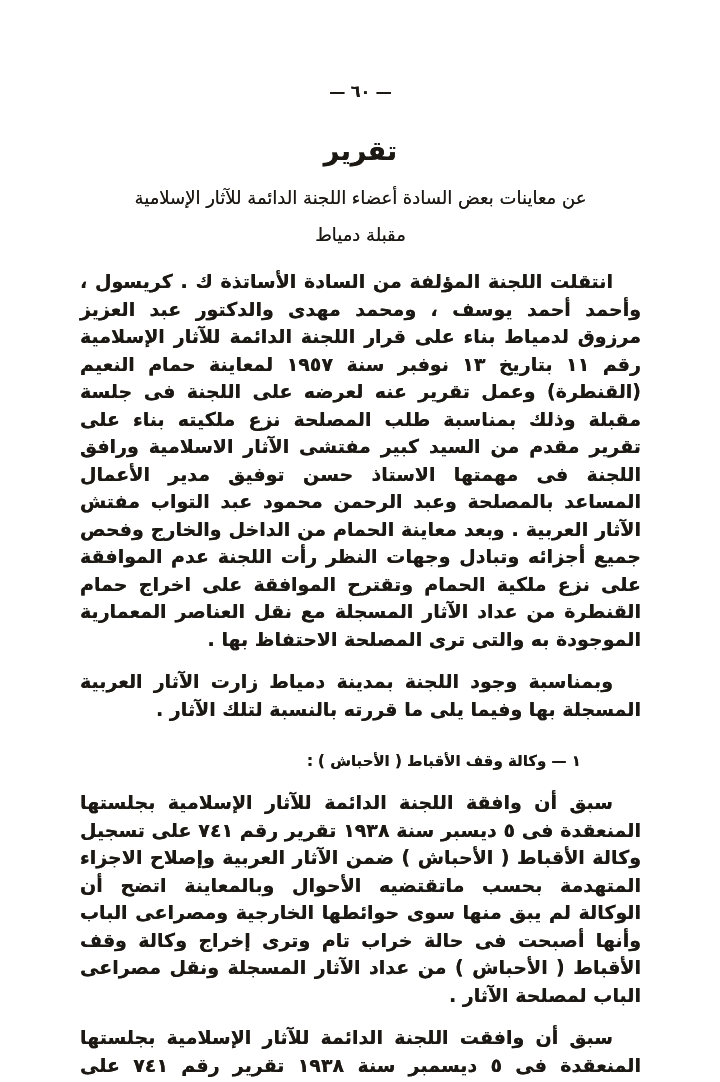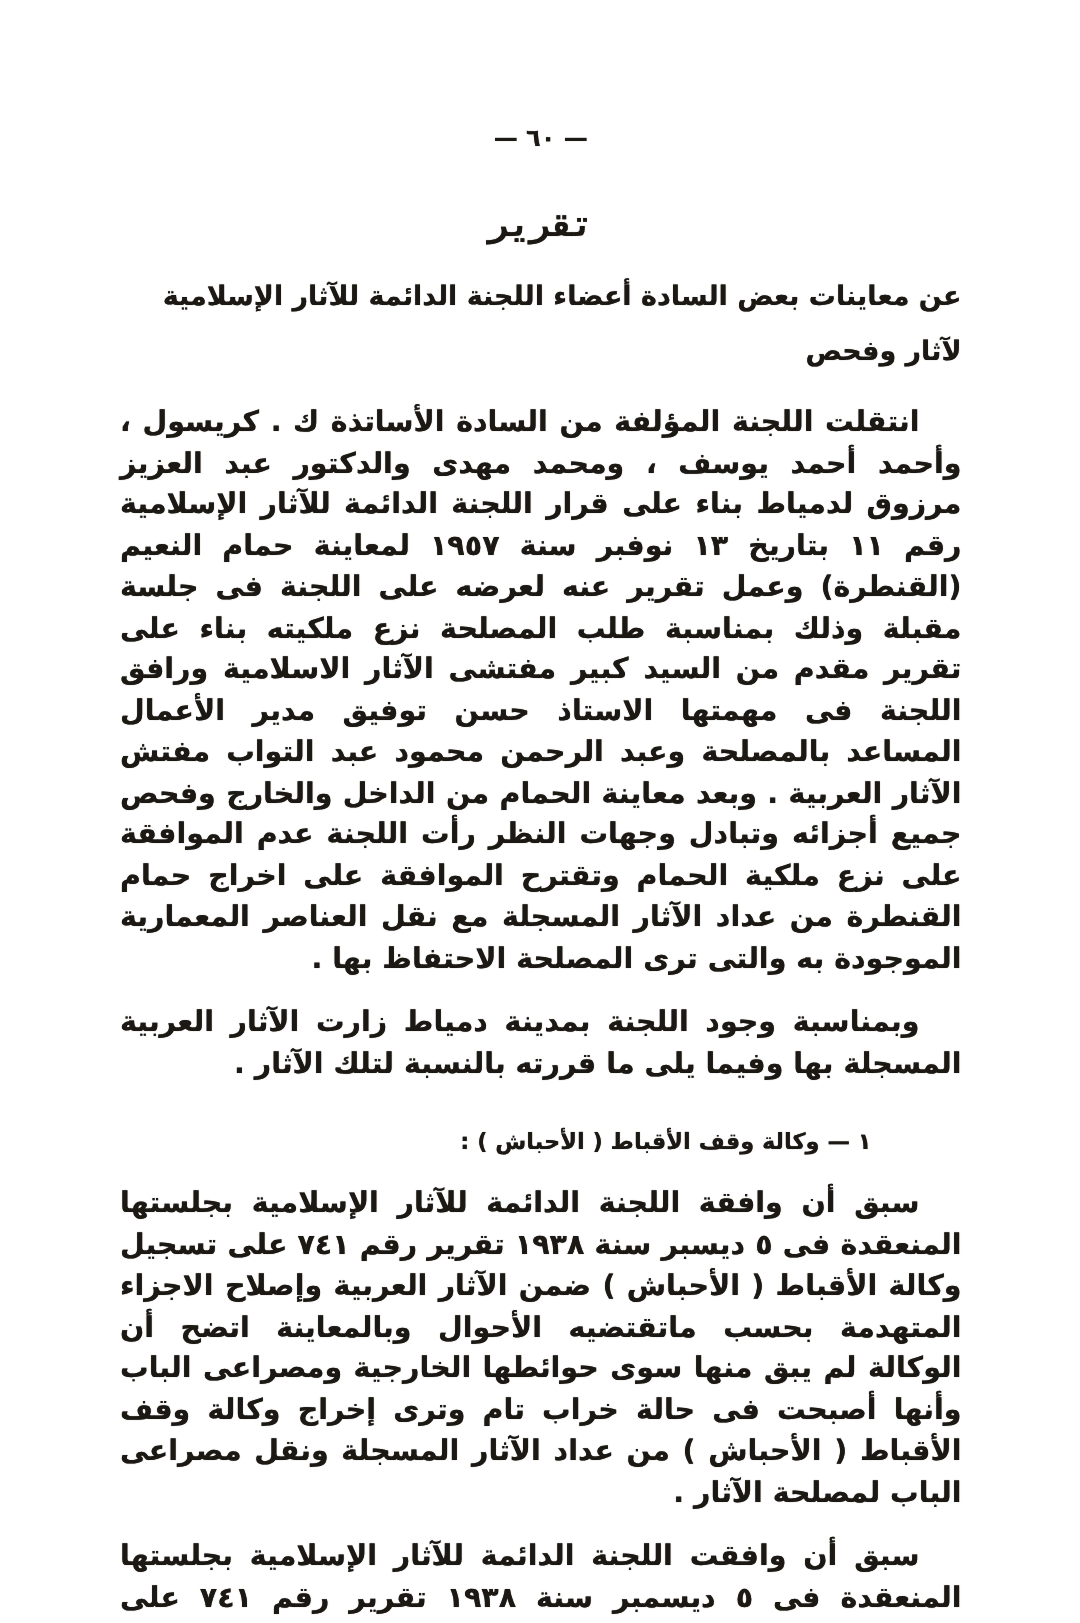--- a/index.html
+++ b/index.html
@@ -39,31 +39,30 @@
     margin-top: 82px;
     text-align: center;
     font-size: 16px;
     font-weight: 700;
     letter-spacing: 3px;
     white-space: nowrap;
   }
   .title {
     margin: 32px 0 0 0;
     text-align: center;
-    font-size: 23px;
+    font-size: 27px;
     line-height: 36px;
     font-weight: 700;
-    font-family: Liberation Mono, monospace;
   }
   .subtitle {
     margin-top: 10px;
-    text-align: right;
+    text-align: center;
     font-size: 18px;
     line-height: 37px;
-    font-weight: 700;
+    font-weight: 400;
   }
   .para {
     margin: 15px 0 0 0;
     font-size: 19px;
     line-height: 27.5px;
     font-weight: 700;
     text-align: justify;
     text-justify: inter-word;
   }
   .indent {
@@ -83,21 +82,21 @@
 
 <div class="scan-page">
   <div class="content">
 
     <div class="page-number">— ٦٠ —</div>
 
     <h1 class="title">تقرير</h1>
 
     <div class="subtitle">
       <div>عن معاينات بعض السادة أعضاء اللجنة الدائمة للآثار الإسلامية</div>
-      <div>لآثار وفحص</div>
+      <div>مقبلة دمياط</div>
     </div>
 
     <p class="para indent">انتقلت اللجنة المؤلفة من السادة الأساتذة ك . كريسول ، وأحمد أحمد يوسف ، ومحمد مهدى والدكتور عبد العزيز مرزوق لدمياط بناء على قرار اللجنة الدائمة للآثار الإسلامية رقم ١١ بتاريخ ١٣ نوفبر سنة ١٩٥٧ لمعاينة حمام النعيم (القنطرة) وعمل تقرير عنه لعرضه على اللجنة فى جلسة مقبلة وذلك بمناسبة طلب المصلحة نزع ملكيته بناء على تقرير مقدم من السيد كبير مفتشى الآثار الاسلامية ورافق اللجنة فى مهمتها الاستاذ حسن توفيق مدير الأعمال المساعد بالمصلحة وعبد الرحمن محمود عبد التواب مفتش الآثار العربية . وبعد معاينة الحمام من الداخل والخارج وفحص جميع أجزائه وتبادل وجهات النظر رأت اللجنة عدم الموافقة على نزع ملكية الحمام وتقترح الموافقة على اخراج حمام القنطرة من عداد الآثار المسجلة مع نقل العناصر المعمارية الموجودة به والتى ترى المصلحة الاحتفاظ بها .</p>
 
     <p class="para indent">وبمناسبة وجود اللجنة بمدينة دمياط زارت الآثار العربية المسجلة بها وفيما يلى ما قررته بالنسبة لتلك الآثار .</p>
 
     <h2 class="section-heading">١ — وكالة وقف الأقباط ( الأحباش ) :</h2>
 
     <p class="para indent">سبق أن وافقة اللجنة الدائمة للآثار الإسلامية بجلستها المنعقدة فى ٥ ديسبر سنة ١٩٣٨ تقرير رقم ٧٤١ على تسجيل وكالة الأقباط ( الأحباش ) ضمن الآثار العربية وإصلاح الاجزاء المتهدمة بحسب ماتقتضيه الأحوال وبالمعاينة اتضح أن الوكالة لم يبق منها سوى حوائطها الخارجية ومصراعى الباب وأنها أصبحت فى حالة خراب تام وترى إخراج وكالة وقف الأقباط ( الأحباش ) من عداد الآثار المسجلة ونقل مصراعى الباب لمصلحة الآثار .</p>
 

